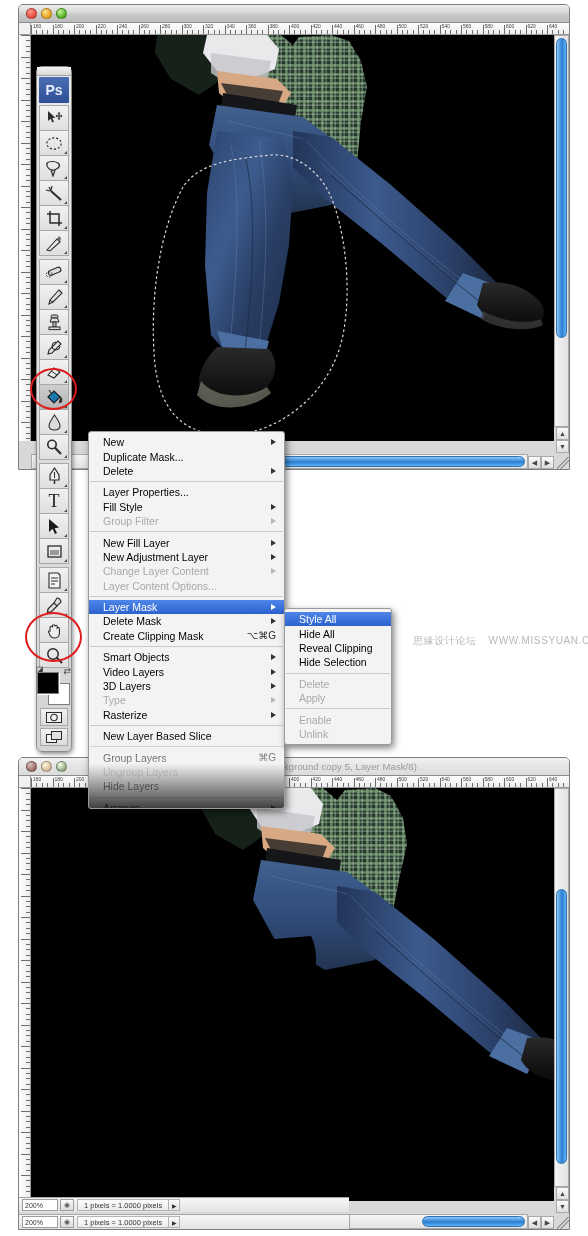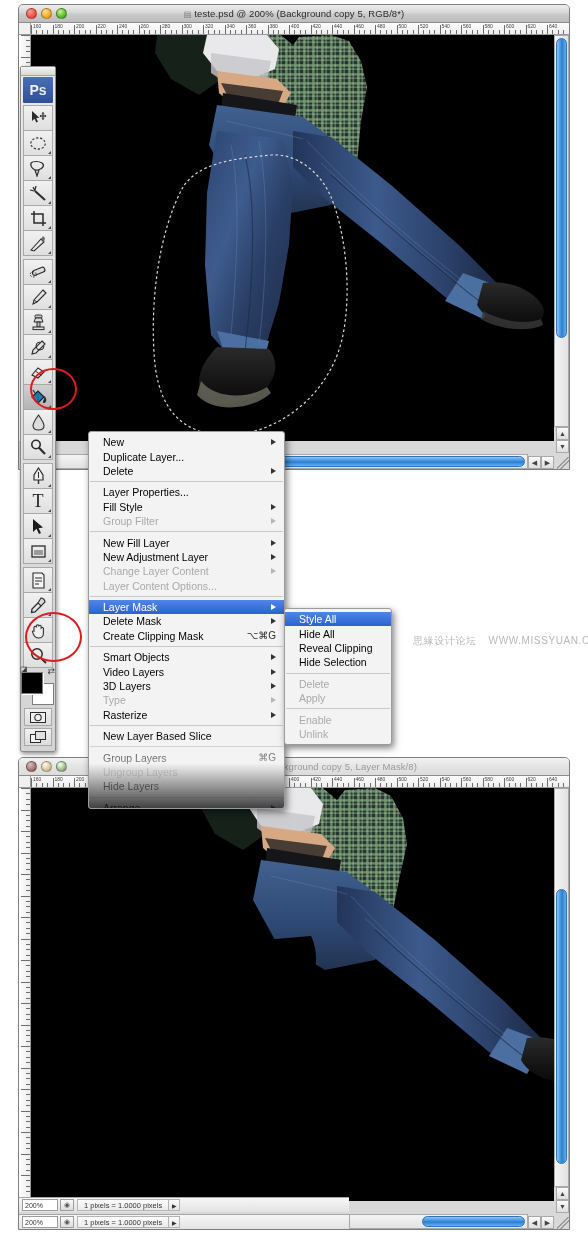--- a/index.html
+++ b/index.html
@@ -220,23 +220,20 @@
 </head>
 <body>
 
 <div class="ps-window" style="left:18px; top:4px; width:552px; height:466px; border:1px solid #7e7e7e; border-radius:5px 5px 0 0;">
 
   <div class="titlebar" style="border-radius:4px 4px 0 0;">
     <div class="traffic">
       <div class="dot red"></div>
       <div class="dot yellow"></div>
       <div class="dot green"></div>
-    </div>
-    <div class="wtitle">
-      <span class="docicon">▤</span><span>teste.psd @ 200% (Background copy 5, RGB/8*)</span>
     </div>
   </div>
 
   <div class="ruler-corner" style="left:0; top:18px;"></div>
   <div class="ruler-h" style="left:12px; top:18px; right:0; height:12px;">
     <div id="ruler-top-ticks">
         <div class="rtick major" style="left: 0px;"></div>
         <div class="rlabel" style="left: 2px;">160</div>
         <div class="rtick" style="left: 5.375px;"></div>
         <div class="rtick" style="left: 10.75px;"></div>
@@ -850,21 +847,21 @@
   <div class="zoomfield">
       <span>200%</span>
     </div>
   <div class="sb-btn">◉</div>
   <div class="statustext">
       <span>1 pixels = 1.0000 pixels</span>
     </div>
   <div class="statusarrow">▶</div>
 </div>
 
-<div class="toolbox" style="left:20px; top:66px;">
+<div class="toolbox" style="left:36px; top:66px;border-radius:6px;">
   <div class="tb-grip"></div>
   <div class="tb-logo">
       <span>Ps</span>
     </div>
   <div class="tools">
 
     <div class="tool">
       <svg width="17" height="16" viewBox="0 0 17 16">
           <path d="M2,1 L2,11 L4.5,8.8 L6.3,12.6 L8,11.8 L6.2,8.1 L9.4,7.8 Z" fill="#2b2b2b"></path>
           <path d="M13,3 L13,9 M10,6 L16,6" stroke="#2b2b2b" stroke-width="1.2"></path>
@@ -1061,21 +1058,21 @@
 <div class="redring" style="left:30px; top:368px; width:47px; height:42px;"></div>
 <div class="redring" style="left:25px; top:612px; width:57px; height:50px;"></div>
 
 <div class="ctxmenu" style="left:88px; top:431px; width:197px; height:378px; overflow:hidden;">
   <div id="ctx-body">
       <div class="mi">
         <span class="label">New</span>
         <span class="arrow"></span>
       </div>
       <div class="mi">
-        <span class="label">Duplicate Layer...</span>
+        <span class="label">Duplicate Mask...</span>
       </div>
       <div class="mi">
         <span class="label">Delete</span>
         <span class="arrow"></span>
       </div>
       <div class="msep"></div>
       <div class="mi">
         <span class="label">Layer Properties...</span>
       </div>
       <div class="mi">

